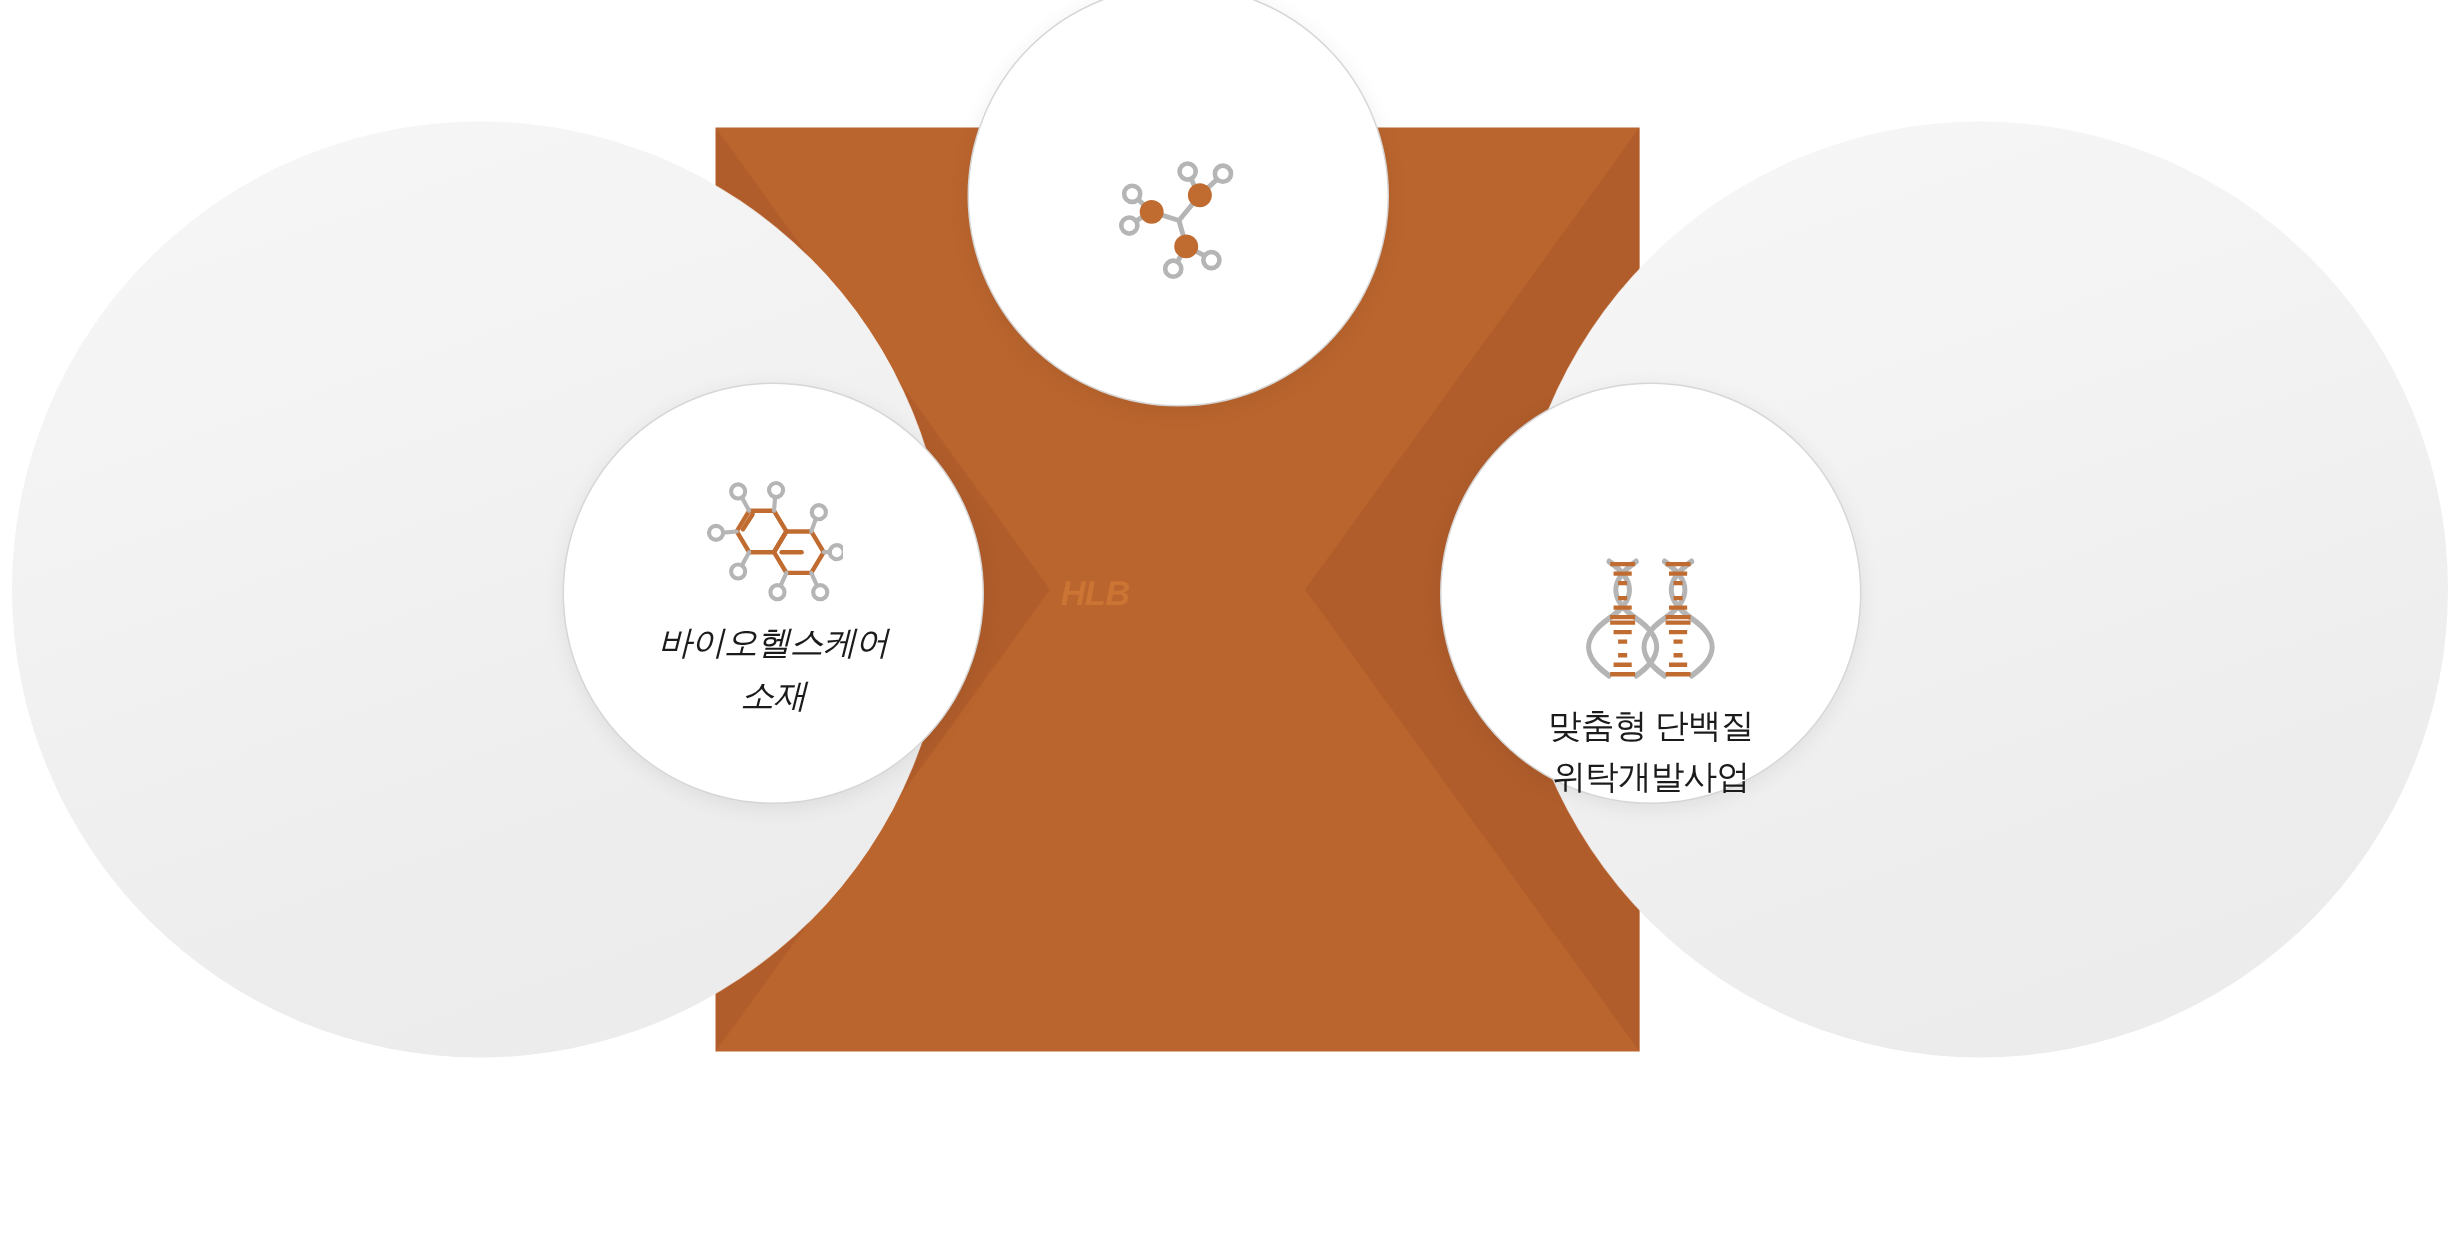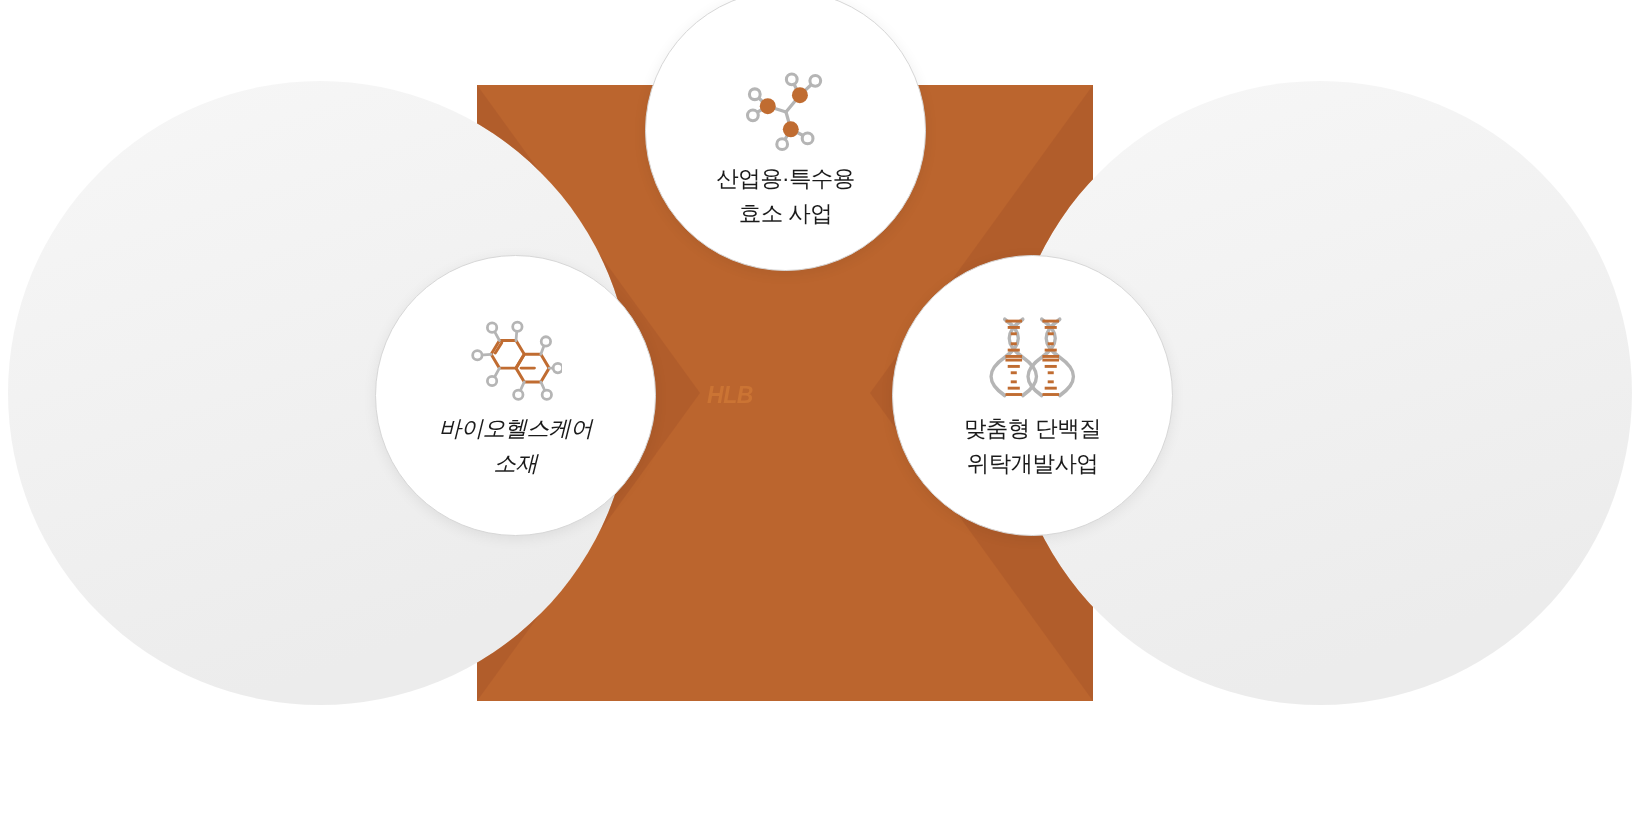--- a/index.html
+++ b/index.html
@@ -87,24 +87,25 @@
 
   #bubble-left {
     left: 375px;
     top: 255px;
     width: 281px;
     height: 281px;
     font-style: italic;
   }
 
   #bubble-right {
-    left: 892px;
+    left: 960px;
     top: 255px;
     width: 281px;
     height: 281px;
+    justify-content: flex-end;
   }
 </style>
 </head>
 <body>
 
 <div id="stage">
 
   <svg id="bg-layer" viewBox="0 0 1640 835" width="1640" height="835" xmlns="http://www.w3.org/2000/svg">
     <defs>
       <linearGradient id="grayGrad" x1="0" y1="0" x2="0.35" y2="1">
@@ -169,22 +170,20 @@
           <circle cx="72.5" cy="77.5" r="5.6"></circle>
         </g>
 
         <g fill="#C06C31">
           <circle cx="31" cy="44" r="8.3"></circle>
           <circle cx="64.5" cy="32.5" r="8.3"></circle>
           <circle cx="55" cy="68" r="8.3"></circle>
         </g>
       </svg>
     </div>
-    <div class="bubble-label">산업용·특수용
-효소 사업</div>
   </div>
 
   <div class="bubble" id="bubble-left">
     <div class="bubble-icon">
       <svg viewBox="0 0 100 100" width="92" height="92" xmlns="http://www.w3.org/2000/svg">
 
         <g stroke="#C06C31" stroke-width="3.2" fill="none" stroke-linejoin="round" stroke-linecap="round">
 
           <polygon points="32,31 50,31 59,46 50,61 32,61 23,46"></polygon>
 

